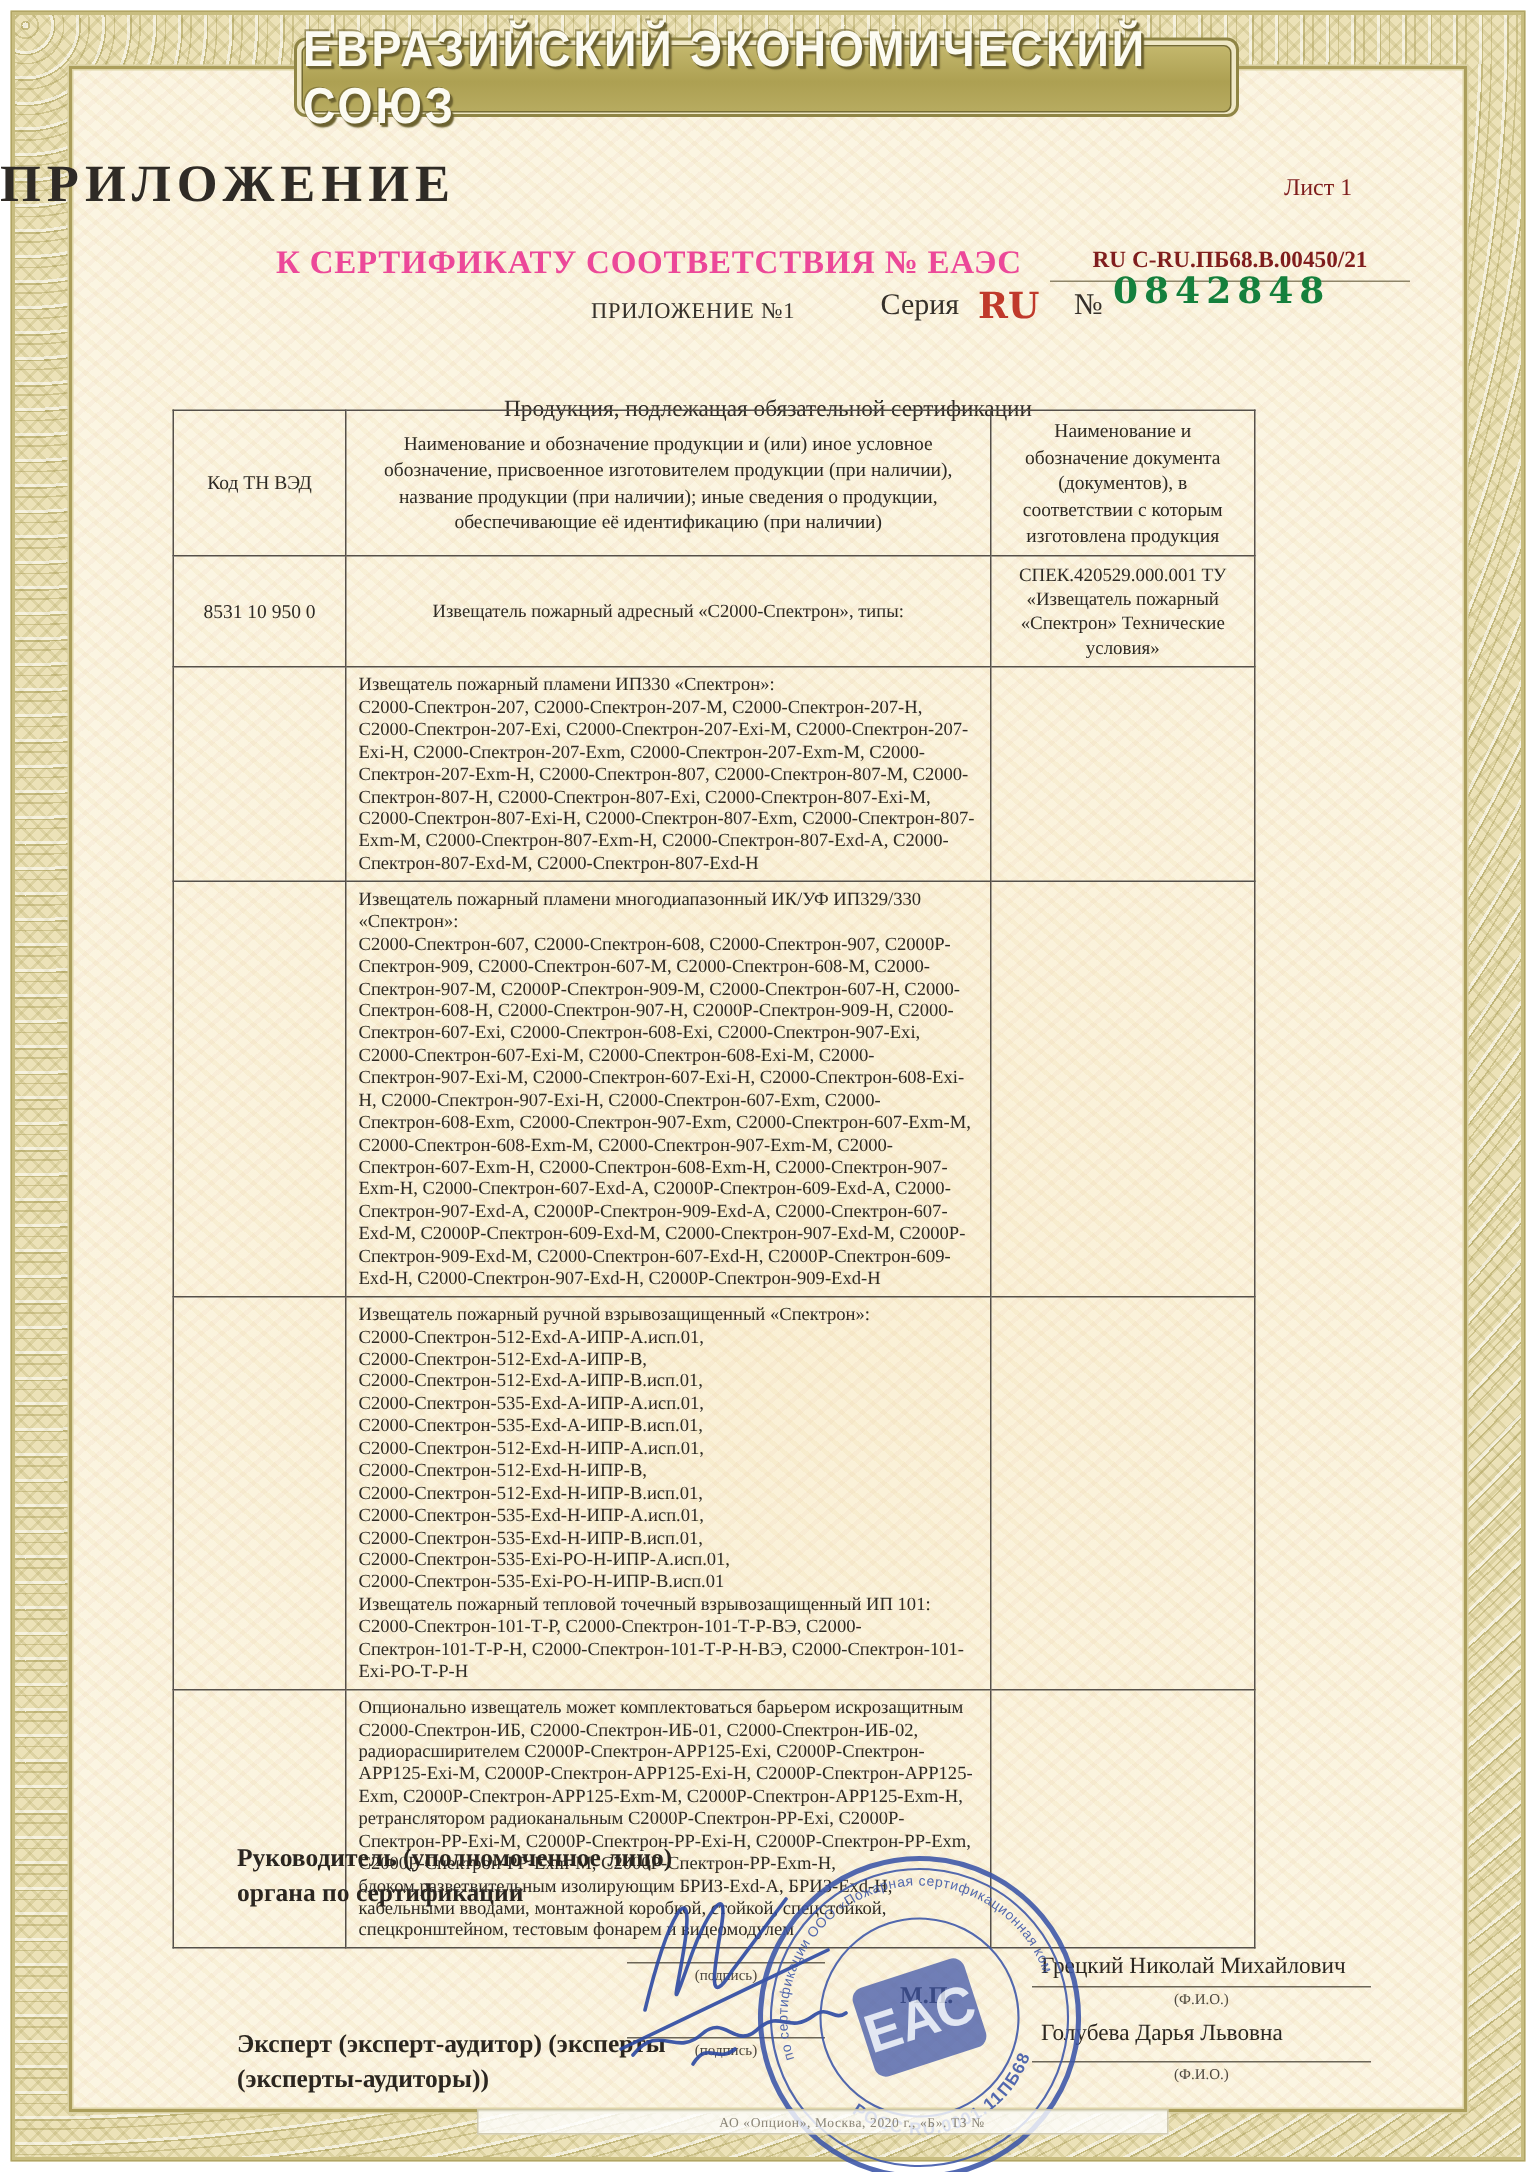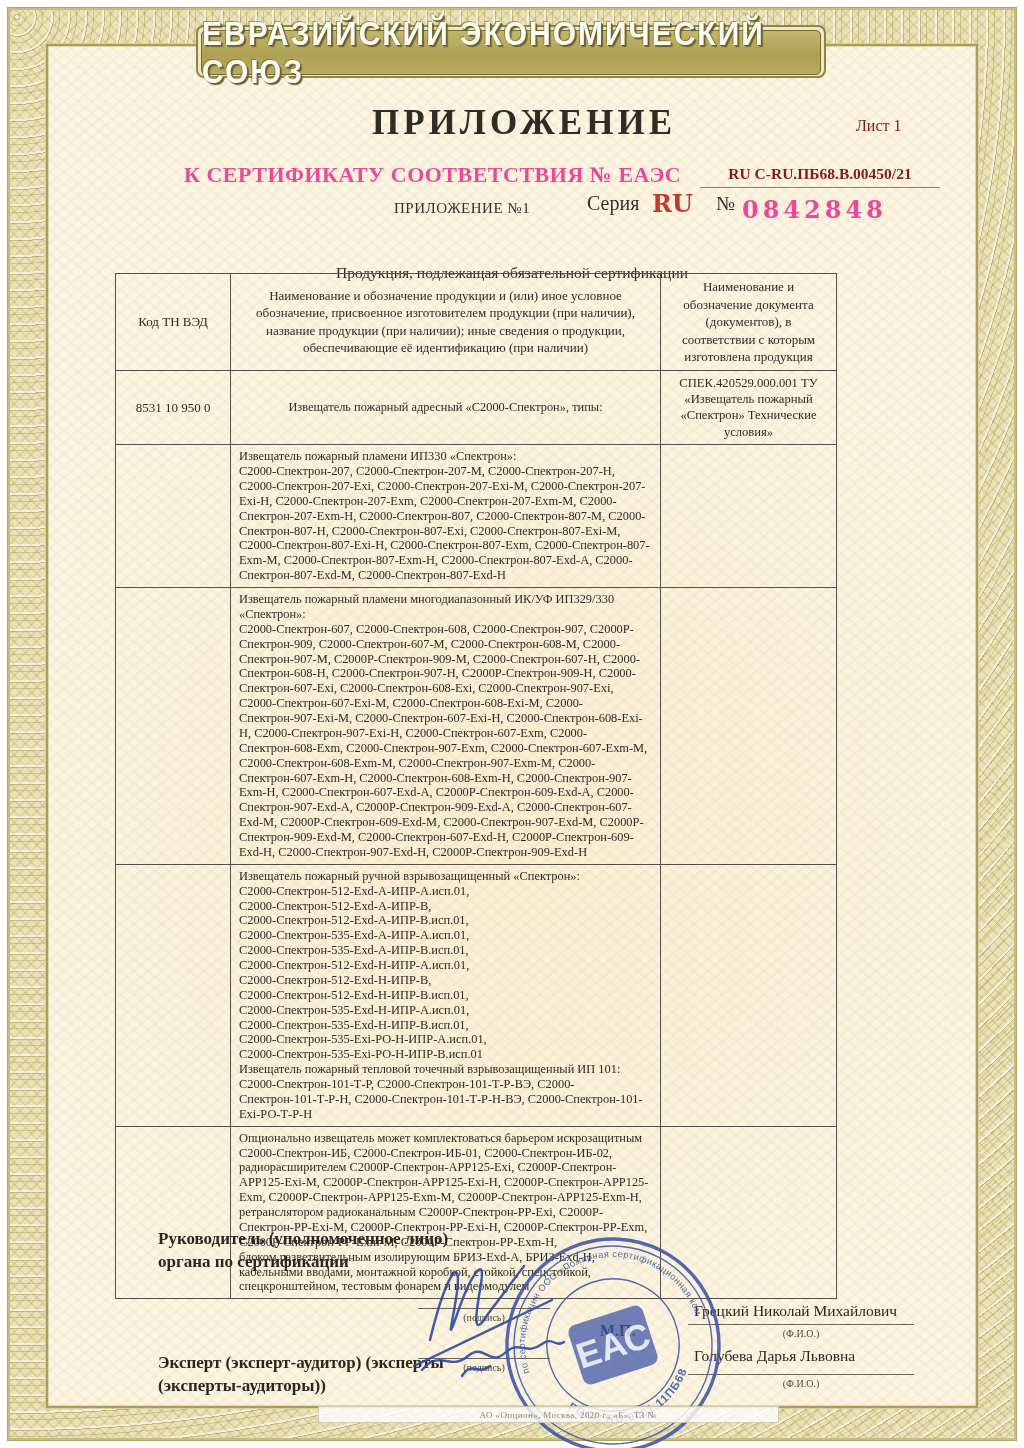--- a/index.html
+++ b/index.html
@@ -22,31 +22,31 @@
       repeating-linear-gradient(-40deg, rgba(204,118,108,.05) 0 3px, transparent 3px 9px);}
   
   .banner{position:absolute;left:196px;top:25px;width:630px;height:53px;
     border:2px solid #8f8545;border-radius:8px;background:#efe8c6;padding:3px;box-sizing:border-box;z-index:3;}
   .banner-inner{height:100%;border:1px solid #746b33;border-radius:5px;
     background:linear-gradient(180deg,#c3b76c 0%,#ada052 55%,#b7ab60 100%);
     display:flex;align-items:center;justify-content:center;}
   .banner-text{font-family:"Liberation Sans","DejaVu Sans",sans-serif;font-weight:bold;font-size:30px;
     letter-spacing:2px;color:#fcfbf2;transform:scaleY(1.12);
     text-shadow:1px 1px 0 #6c6230,2px 2px 1px #6c6230,-1px -1px 0 rgba(110,100,48,.6);}
-  .doc-title{position:absolute;left:0;right:0;top:103px;text-align:center;font-weight:bold;
-    font-size:35px;letter-spacing:4px;color:#2f2b26;z-index:2;margin-left:24px;}
+  .doc-title{position:absolute;left:0;right:0;top:103px;font-weight:bold;
+    font-size:35px;letter-spacing:4px;color:#2f2b26;z-index:2;}
   .sheet-no{position:absolute;left:856px;top:117px;font-size:16px;color:#7f1d1d;}
   .cert-line{position:absolute;left:184px;top:162px;font-weight:bold;font-size:22px;letter-spacing:.5px;color:#ec4899;}
   .cert-num{position:absolute;left:700px;top:165px;width:240px;font-size:15.5px;font-weight:bold;color:#7f1d1d;
     border-bottom:1px solid #8d8468;padding-bottom:4px;text-align:center;}
   .appendix-no{position:absolute;left:394px;top:200px;font-size:15px;letter-spacing:.5px;}
   .series-label{position:absolute;left:587px;top:192px;font-size:20px;}
   .series-value{position:absolute;left:652px;top:189px;font-size:24px;font-weight:bold;color:#c0392b;font-family:"DejaVu Serif",serif;}
   .num-sign{position:absolute;left:716px;top:192px;font-size:20px;}
-  .blank-number{position:absolute;left:742px;top:195px;font-size:24px;color:#ec4899;letter-spacing:4px;
+  .blank-number{position:absolute;left:742px;top:179px;font-size:24px;color:#15803d;letter-spacing:4px;
     font-family:"DejaVu Serif",serif;font-weight:bold;}
   .section-title{position:absolute;left:0;right:0;top:236px;text-align:center;font-size:15.5px;color:#2f2b26;margin-top:28px;}
   
   table.products{position:absolute;left:115px;top:273px;width:721px;border-collapse:collapse;
     font-size:12.4px;line-height:1.2;color:#2e2a24;table-layout:fixed;}
   table.products th, table.products td{border:1.4px solid #55504a;vertical-align:middle;
     padding:4px 8px;box-sizing:border-box;}
   col.c1{width:115px;} col.c2{width:430px;} col.c3{width:176px;}
   th{font-weight:normal;text-align:center;font-size:13px;line-height:1.35;padding:8px 10px;height:96px;}
   td.code{text-align:center;font-size:13px;}

